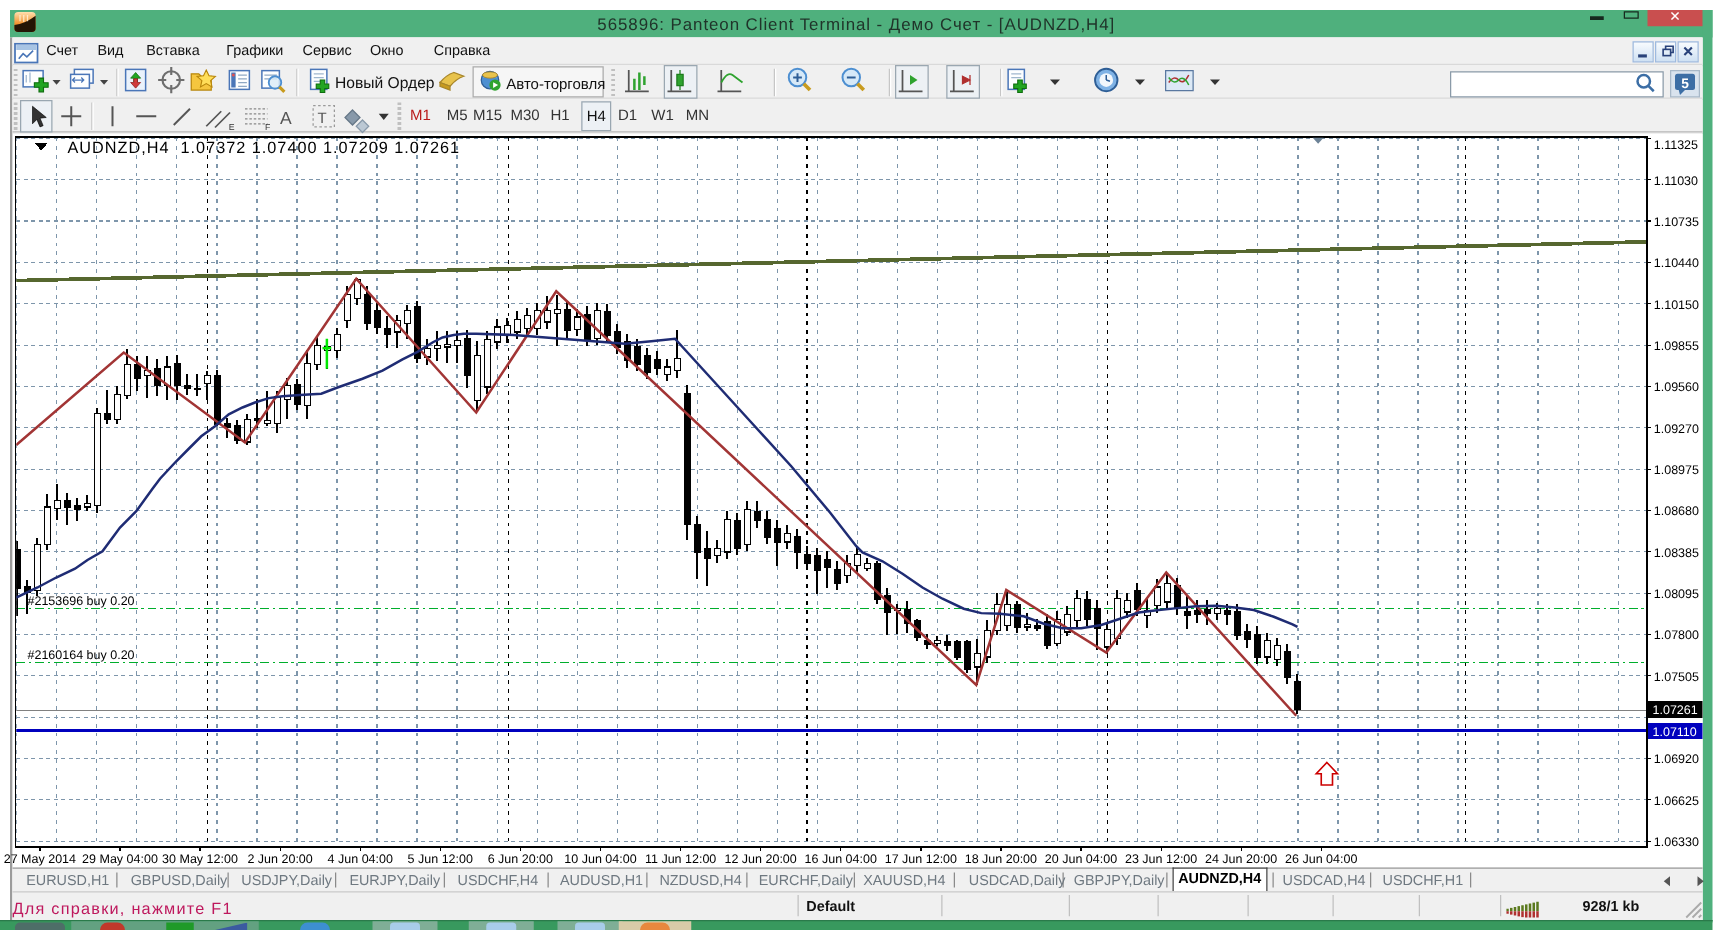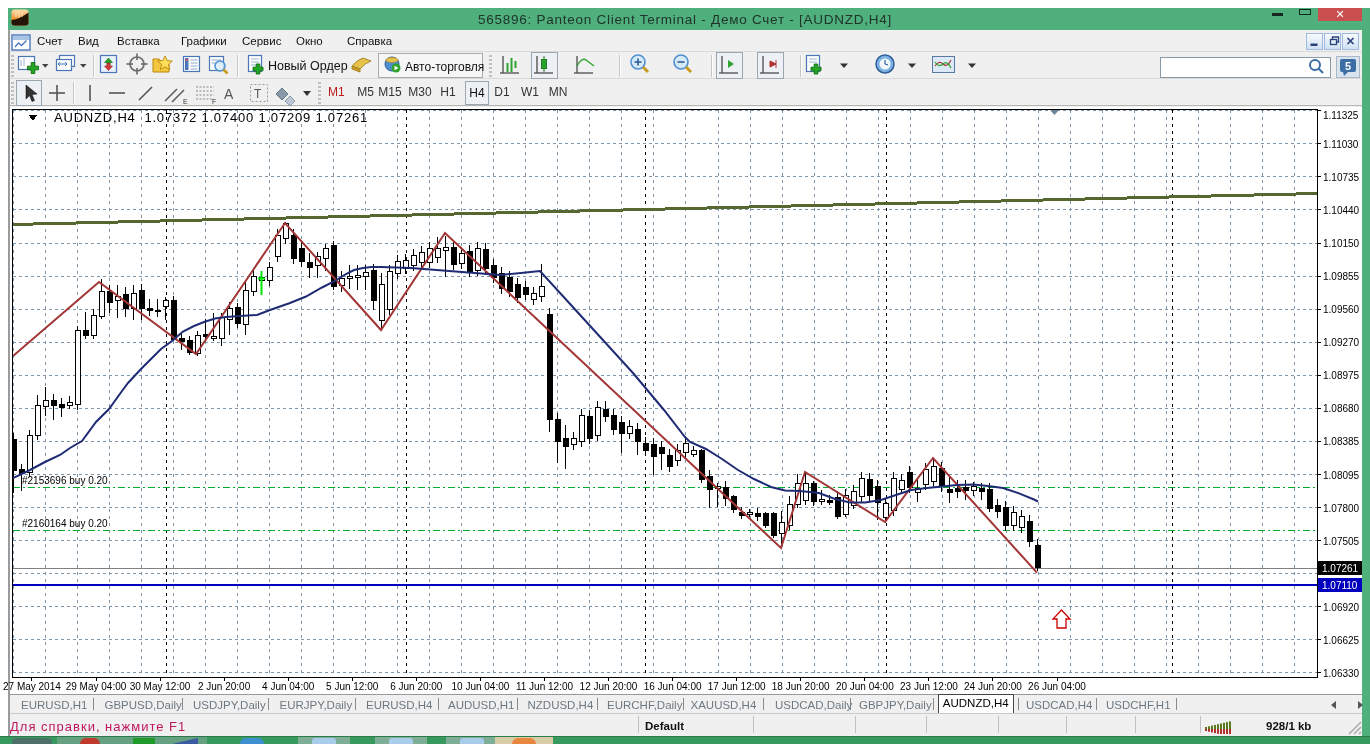--- a/index.html
+++ b/index.html
@@ -613,30 +613,30 @@
 <div class="abs" style="left:763px;top:698px;width:1px;height:12px;background:#8A8A8A"></div>
 <div class="abs" style="left:850px;top:698px;width:1px;height:12px;background:#8A8A8A"></div>
 <div class="abs" style="left:933px;top:698px;width:1px;height:12px;background:#8A8A8A"></div>
 <div class="abs" style="left:1018px;top:698px;width:1px;height:12px;background:#8A8A8A"></div>
 <div class="abs" style="left:1096px;top:698px;width:1px;height:12px;background:#8A8A8A"></div>
 <div class="abs" style="left:1176px;top:698px;width:1px;height:12px;background:#8A8A8A"></div>
 <div class="abs" style="left:21px;top:699px;font-size:11.5px;color:#6E7880">EURUSD,H1</div>
 <div class="abs" style="left:104.5px;top:699px;font-size:11.5px;color:#6E7880">GBPUSD,Daily</div>
 <div class="abs" style="left:193px;top:699px;font-size:11.5px;color:#6E7880">USDJPY,Daily</div>
 <div class="abs" style="left:279.5px;top:699px;font-size:11.5px;color:#6E7880">EURJPY,Daily</div>
-<div class="abs" style="left:366px;top:699px;font-size:11.5px;color:#6E7880">EURUSD,H4</div>
+<div class="abs" style="left:366px;top:699px;font-size:11.5px;color:#6E7880">USDCHF,H4</div>
 <div class="abs" style="left:448px;top:699px;font-size:11.5px;color:#6E7880">AUDUSD,H1</div>
 <div class="abs" style="left:527.5px;top:699px;font-size:11.5px;color:#6E7880">NZDUSD,H4</div>
 <div class="abs" style="left:607px;top:699px;font-size:11.5px;color:#6E7880">EURCHF,Daily</div>
 <div class="abs" style="left:690.5px;top:699px;font-size:11.5px;color:#6E7880">XAUUSD,H4</div>
 <div class="abs" style="left:775px;top:699px;font-size:11.5px;color:#6E7880">USDCAD,Daily</div>
 <div class="abs" style="left:859px;top:699px;font-size:11.5px;color:#6E7880">GBPJPY,Daily</div>
 <div class="abs" style="left:1026px;top:699px;font-size:11.5px;color:#6E7880">USDCAD,H4</div>
 <div class="abs" style="left:1106px;top:699px;font-size:11.5px;color:#6E7880">USDCHF,H1</div>
-<div class="abs" style="left:937.5px;top:694px;width:76.5px;height:19px;background:#fff;border:1px solid #444;border-bottom:none;text-align:center;font-size:11.5px;font-weight:normal;color:#000;line-height:17px">AUDNZD,H4</div>
+<div class="abs" style="left:937.5px;top:694px;width:76.5px;height:19px;background:#fff;border:1px solid #444;border-bottom:none;text-align:center;font-size:11.5px;font-weight:bold;color:#000;line-height:17px">AUDNZD,H4</div>
 <svg class="abs" width="40" height="10" style="left:1328px;top:700px" viewBox="0 0 40 10">
       <path d="M8 1 L3 5 L8 9 Z" fill="#555"></path>
       <path d="M30 1 L35 5 L30 9 Z" fill="#555"></path>
     </svg>
 <div class="abs" style="left:9.5px;top:713px;width:1352.5px;height:23px;background:#F0F0F0;border-top:1px solid #C9C9C9"></div>
 <div class="abs" style="left:10px;top:719px;font-size:13px;letter-spacing:1px;color:#be185d">Для справки, нажмите F1</div>
 <div class="abs" style="left:645px;top:720px;font-size:11.5px;font-weight:bold;color:#111">Default</div>
 <div class="abs" style="left:638px;top:716px;width:1px;height:17px;background:#C0C0C0"></div>
 <div class="abs" style="left:753px;top:716px;width:1px;height:17px;background:#C0C0C0"></div>
 <div class="abs" style="left:855px;top:716px;width:1px;height:17px;background:#C0C0C0"></div>

